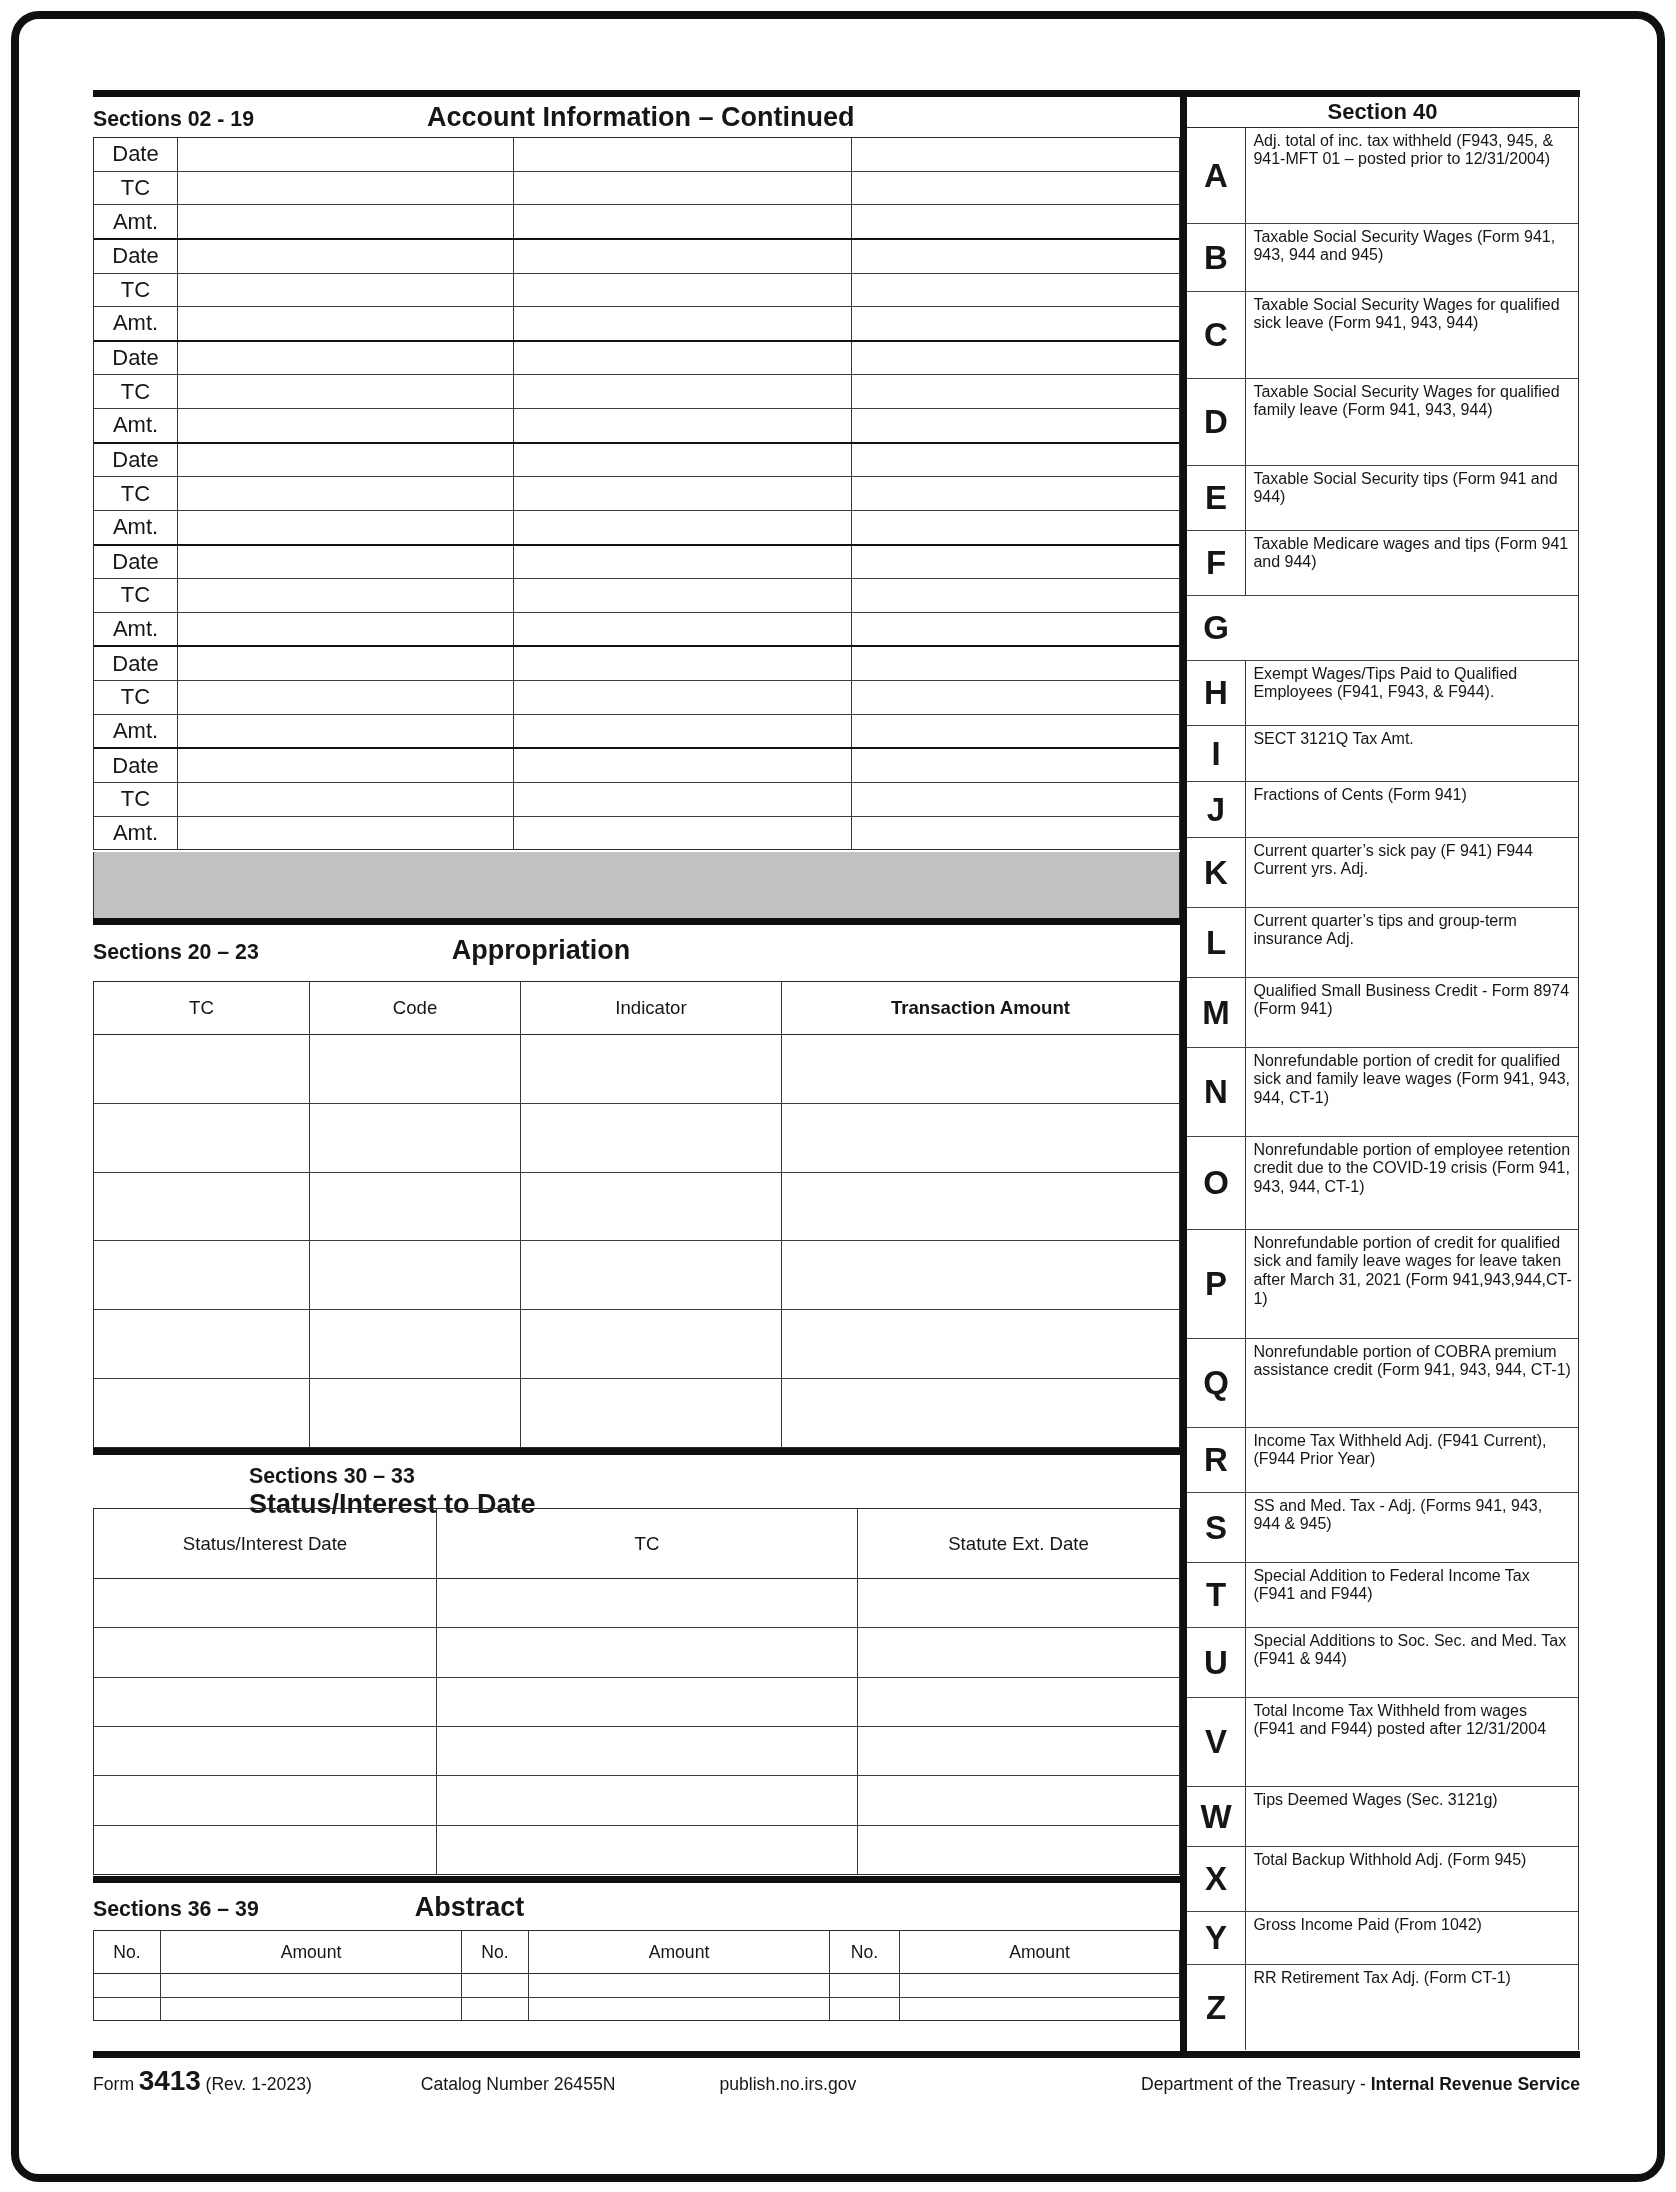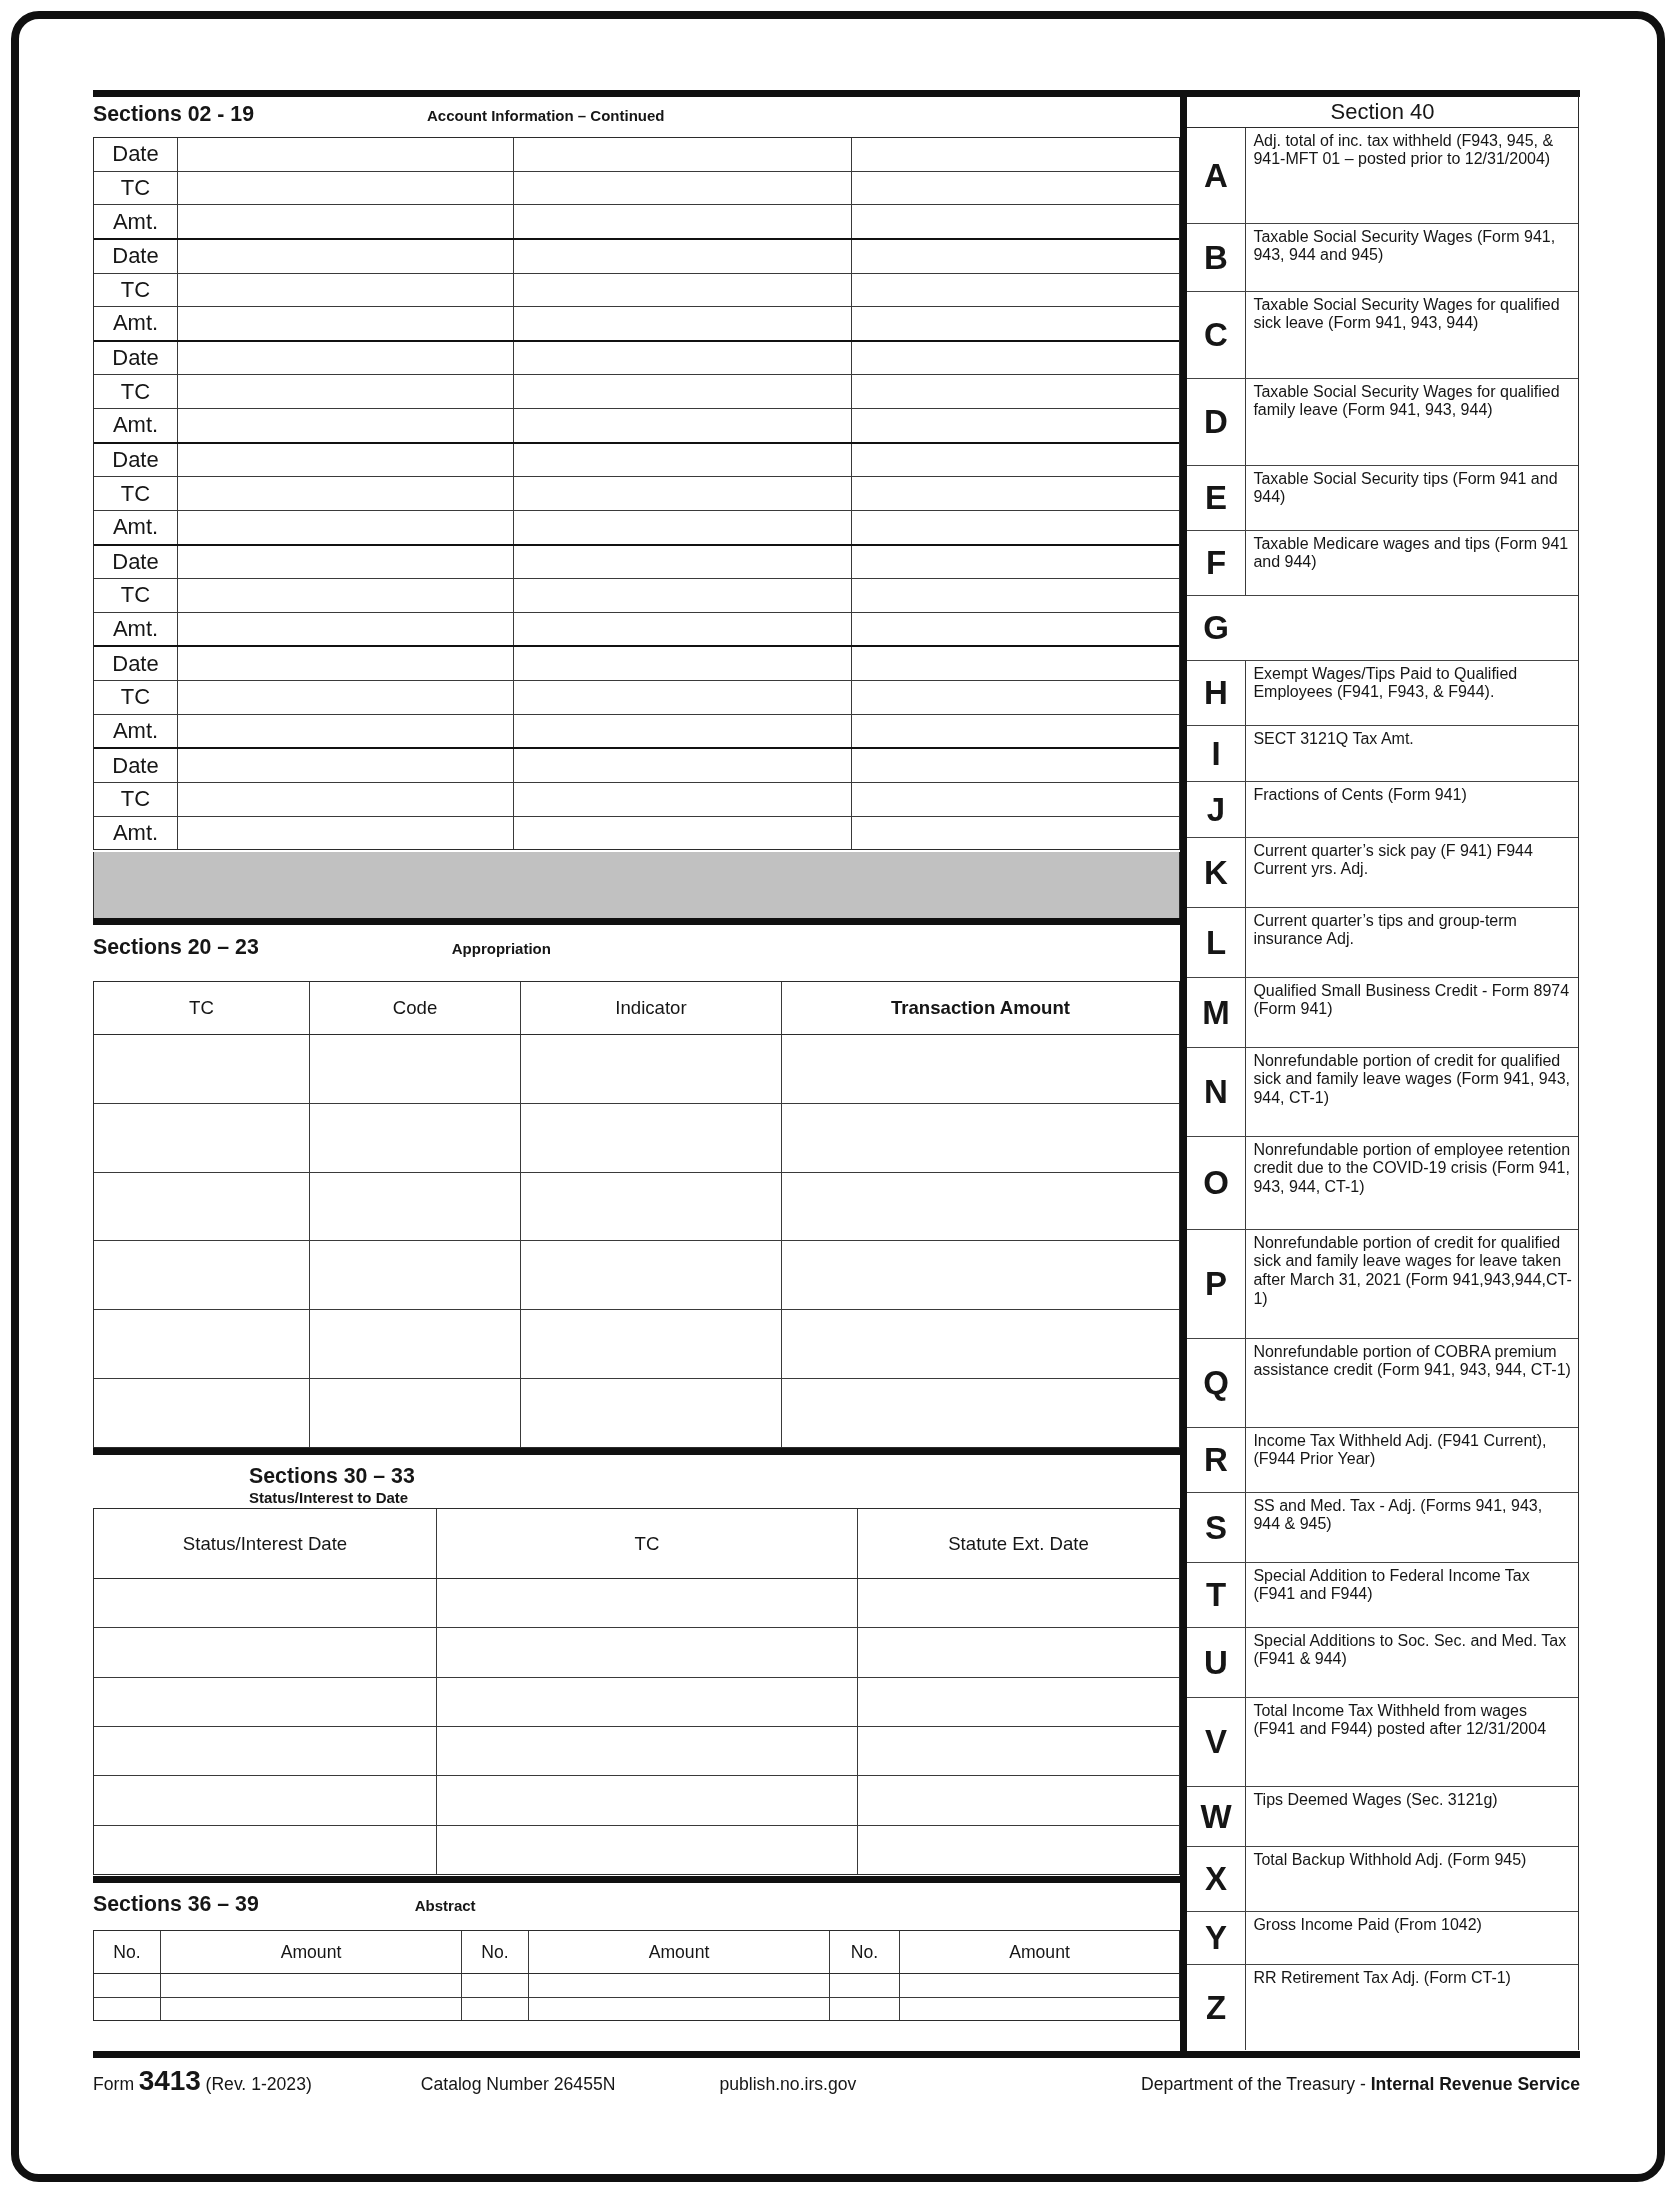--- a/index.html
+++ b/index.html
@@ -4,21 +4,21 @@
 <style>
   html,body{margin:0;padding:0;background:#e8e8e8;}
   .page{position:relative;width:1676px;height:2193px;background:#ffffff;
         font-family:"Liberation Sans","DejaVu Sans",sans-serif;color:#161616;overflow:hidden;}
   .page-frame{position:absolute;left:11px;top:11px;right:11px;bottom:11px;
         border:8.3px solid #101010;border-radius:28px;pointer-events:none;}
   .abs{position:absolute;}
   .bar-h{background:#101010;height:6.5px;}
   .bar-v{background:#101010;width:7.4px;}
   .sec-head{display:flex;align-items:baseline;font-weight:bold;font-size:21.3px;}
-  .sec-sub{font-weight:bold;font-size:15px;}
+  .sec-sub{font-weight:bold;font-size:27px;}
   
   .tblA{left:93px;top:137px;width:1087px;height:713px;display:flex;flex-direction:column;
         border:1.4px solid #2b2b2b;box-sizing:border-box;}
   .tblA .row{flex:1;display:flex;border-bottom:1.1px solid #3a3a3a;box-sizing:border-box;}
   .tblA .row.group-end{border-bottom:2px solid #111;}
   .tblA .row:last-child{border-bottom:none;}
   .tblA .lab{width:83px;display:flex;align-items:center;justify-content:center;
         font-size:22px;box-sizing:border-box;}
   .tblA .c1{width:336px;border-left:1.1px solid #3a3a3a;box-sizing:border-box;}
   .tblA .c2{width:338px;border-left:1.1px solid #3a3a3a;box-sizing:border-box;}
@@ -31,21 +31,21 @@
   .tbl .cell{display:flex;align-items:center;justify-content:center;font-size:18.6px;
         box-sizing:border-box;}
   .tbl .cell + .cell{border-left:1.1px solid #3a3a3a;}
   
   .graybar{left:93px;top:852px;width:1087px;height:67px;background:#c1c1c1;
         border-left:1.4px solid #2b2b2b;border-right:1.4px solid #2b2b2b;box-sizing:border-box;}
   
   .s40{left:1187px;top:96px;width:392px;height:1954px;display:flex;flex-direction:column;
         border-right:1.4px solid #2b2b2b;box-sizing:border-box;}
   .s40-head{height:32px;display:flex;align-items:center;justify-content:center;
-        font-weight:normal;font-size:22px;border-bottom:1.4px solid #2b2b2b;box-sizing:border-box;}
+        font-weight:bold;font-size:22px;border-bottom:1.4px solid #2b2b2b;box-sizing:border-box;}
   .s40 .lrow{display:flex;border-bottom:1.3px solid #444;box-sizing:border-box;}
   .s40 .lrow:last-child{border-bottom:none;}
   .s40 .letter{width:58px;display:flex;align-items:center;justify-content:center;
         font-weight:bold;font-size:33px;box-sizing:border-box;}
   .s40 .desc{flex:1;border-left:1.1px solid #3a3a3a;padding:3.7px 5.6px 1.9px 7.4px;
         font-size:16px;line-height:1.17;box-sizing:border-box;}
   
   .footer{left:93px;top:2065px;width:1487px;display:flex;align-items:baseline;font-size:17.6px;}
   .footer .fnum{font-weight:bold;font-size:28px;margin:0 4.6px;}
   .footer .cat{margin-left:109px;}

